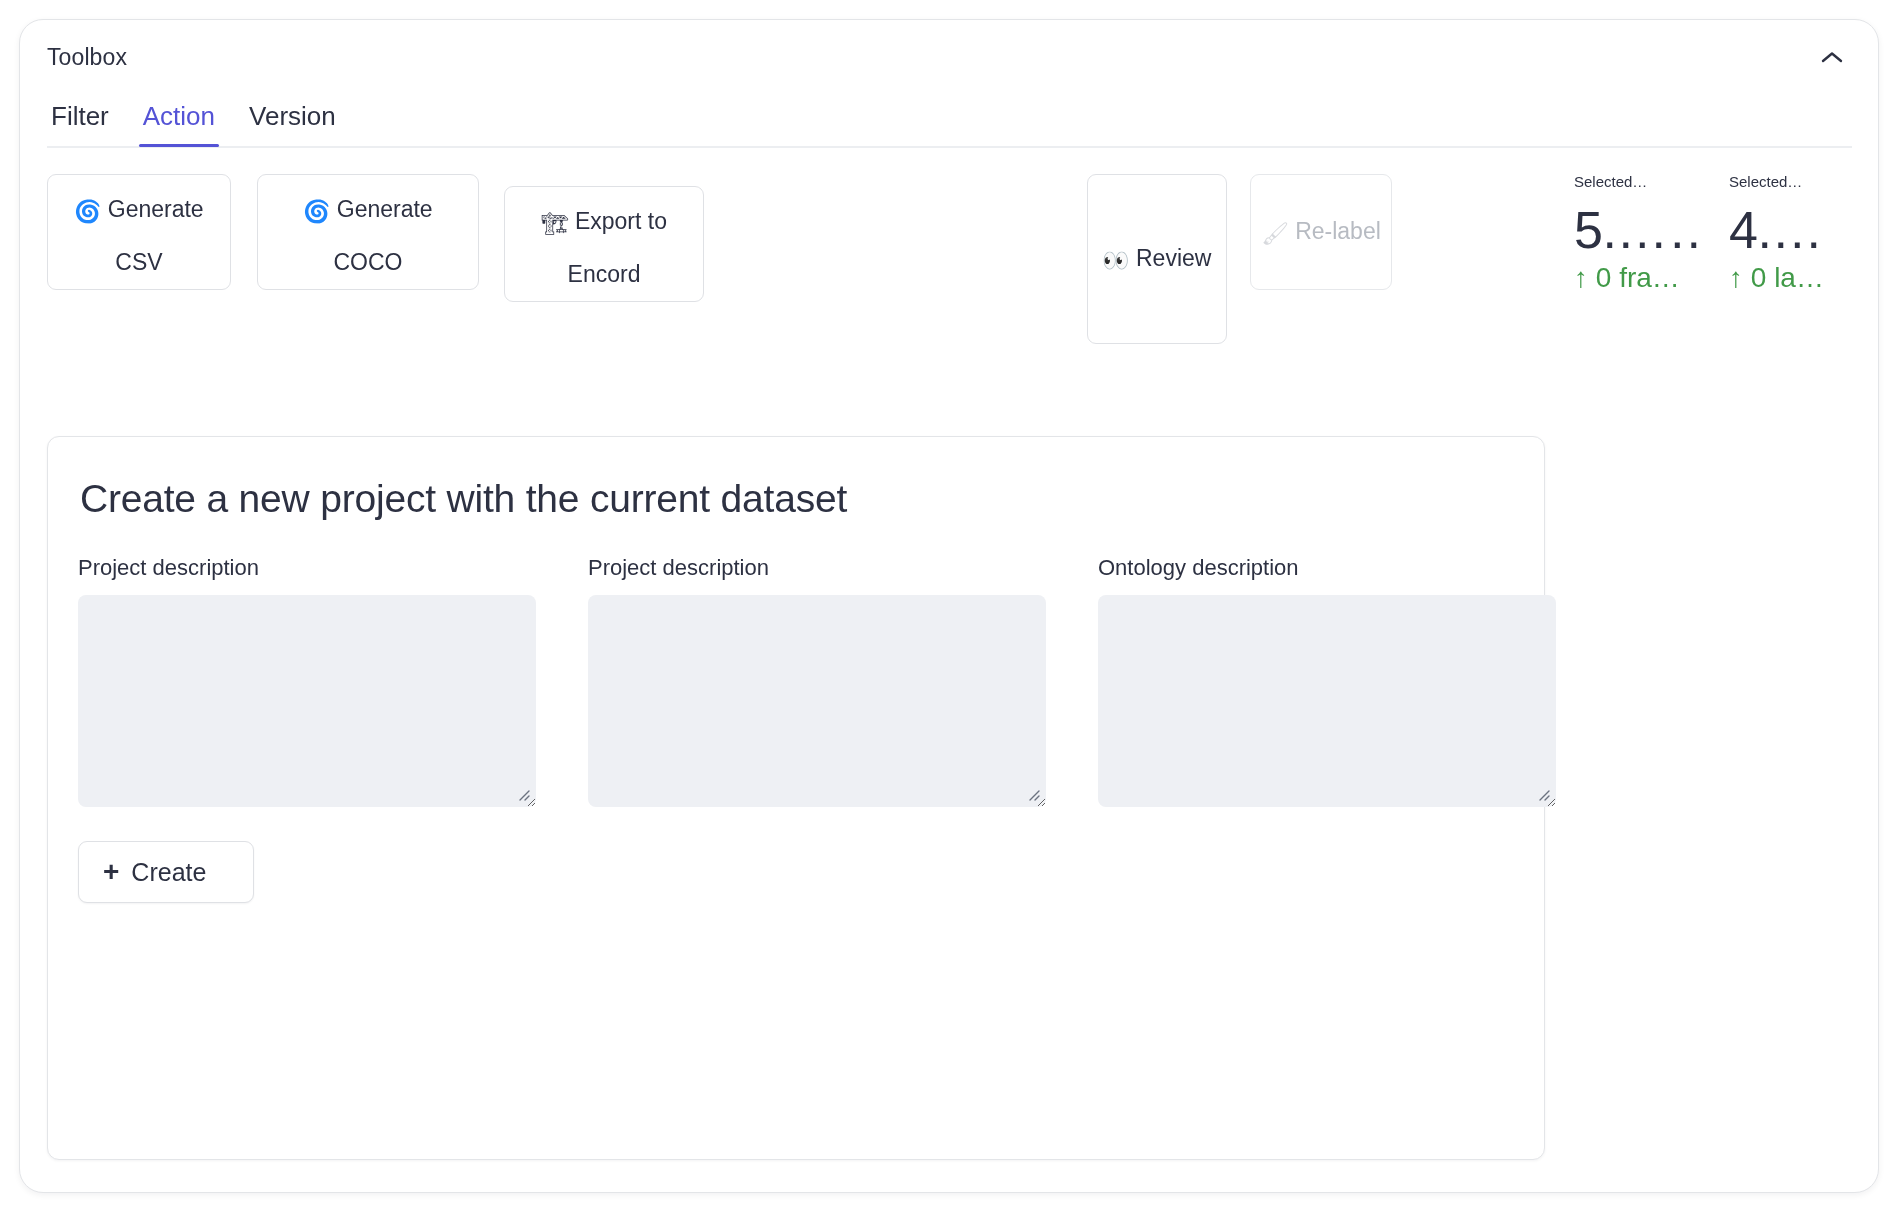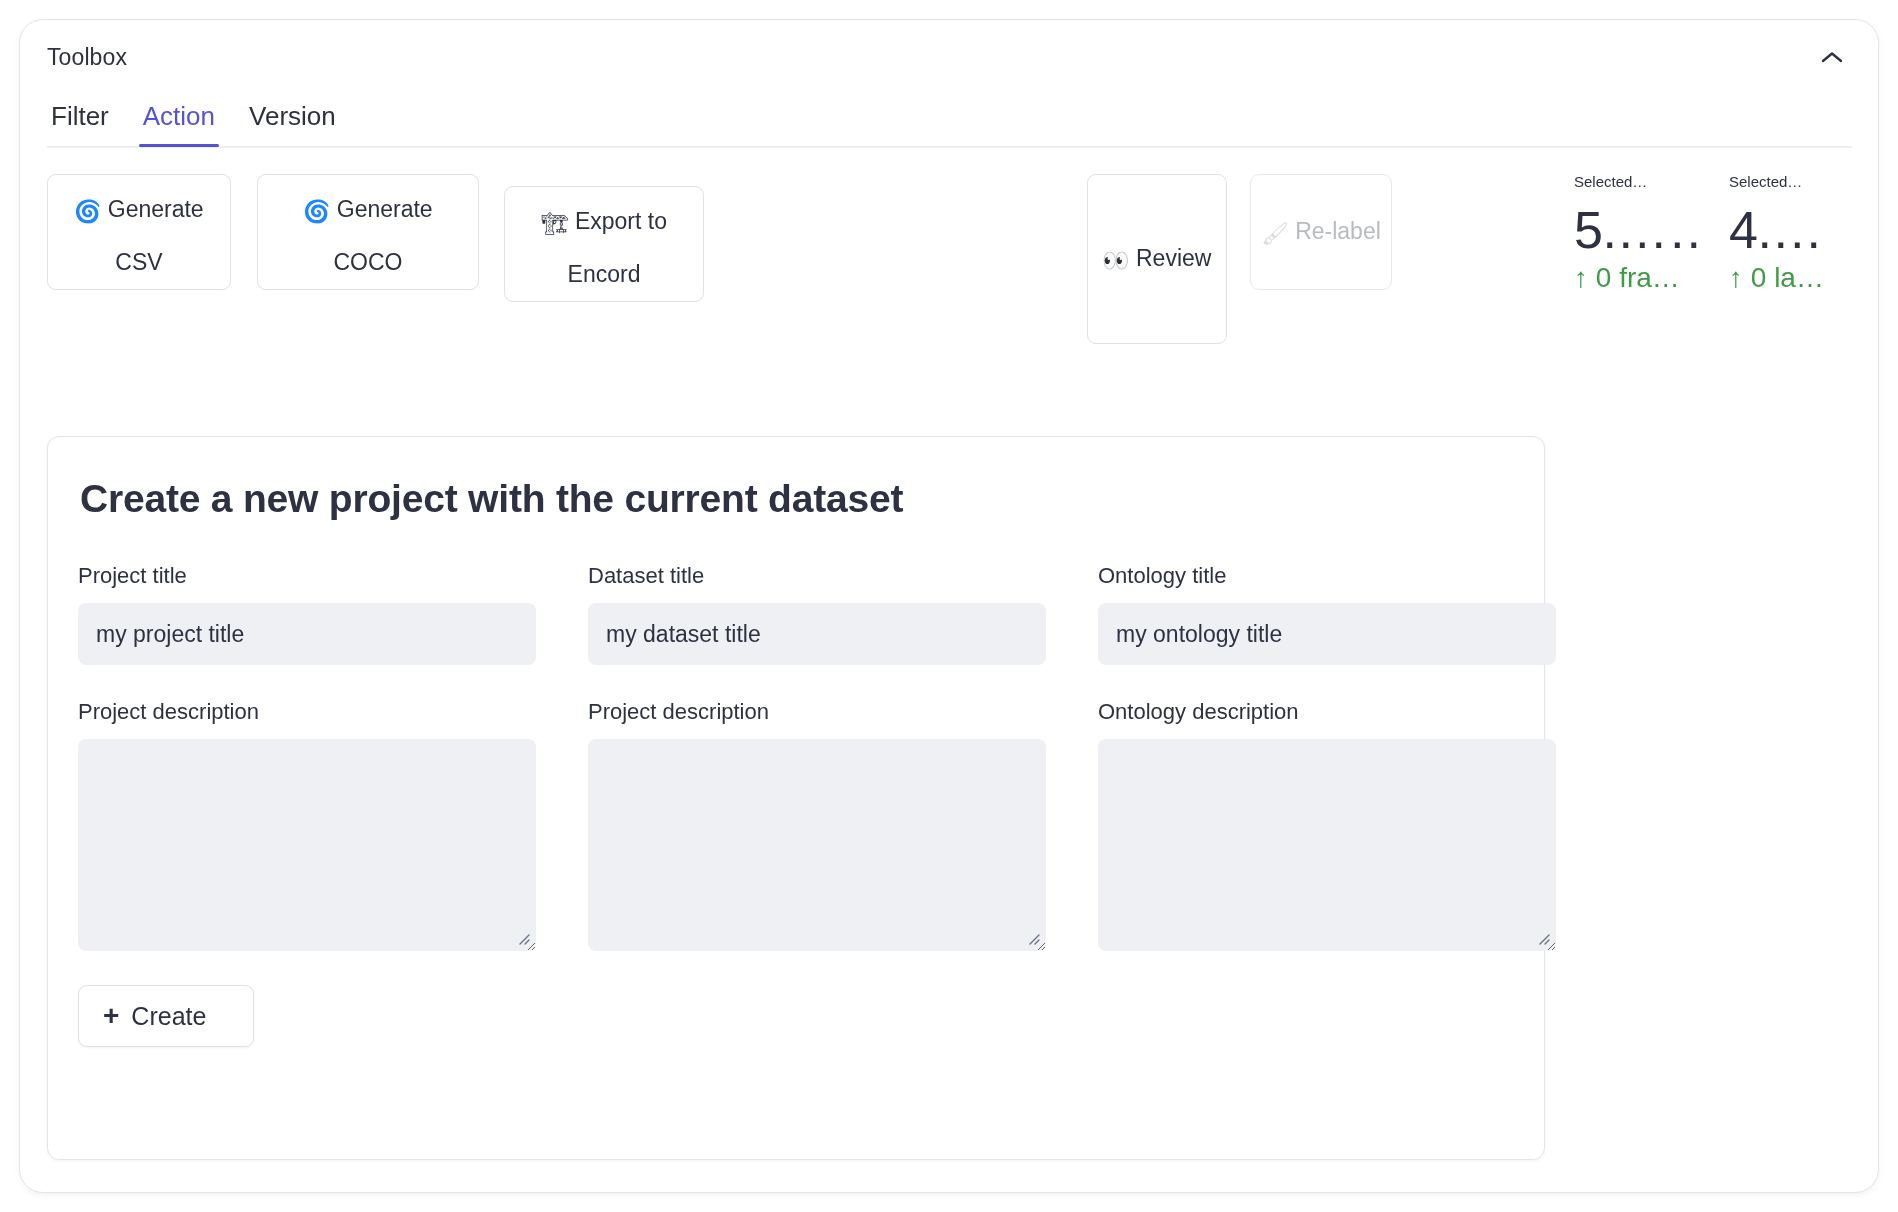--- a/index.html
+++ b/index.html
@@ -166,21 +166,21 @@
     left: 27px; top: 416px;
     width: 1498px; height: 724px;
     background: #ffffff;
     border: 1px solid #e3e5e8;
     border-radius: 12px;
     box-shadow: 0 1px 3px rgba(16,24,40,0.05);
     padding: 28px 30px 0 30px;
   }
   .create-title {
     font-size: 39px;
-    font-weight: bold;
+    font-weight: normal;
     color: #2d3142;
     letter-spacing: -0.2px;
     margin: 12px 0 0 2px;
   }
 
   .field-grid {
     display: grid;
     grid-template-columns: 458px 458px 458px;
     column-gap: 52px;
     margin-top: 42px;
@@ -305,34 +305,20 @@
           <div class="stat-label">Selected…</div>
           <div class="stat-value">4.…</div>
           <div class="stat-delta">↑ 0 la…</div>
         </div>
       </div>
     </div>
 
     <div class="create-card">
       <h2 class="create-title">Create a new project with the current dataset</h2>
 
-      <div class="field-grid">
-        <div>
-          <label class="field-label">Project title</label>
-          <input class="text-input" type="text" placeholder="my project title" style="">
-        </div>
-        <div>
-          <label class="field-label">Dataset title</label>
-          <input class="text-input" type="text" placeholder="my dataset title" style="">
-        </div>
-        <div>
-          <label class="field-label">Ontology title</label>
-          <input class="text-input" type="text" placeholder="my ontology title" style="">
-        </div>
-      </div>
 
       <div class="field-grid desc">
         <div>
           <label class="field-label">Project description</label>
           <div class="ta-wrap">
             <textarea class="text-area" placeholder="" style=""></textarea>
             <svg class="resize-grip" viewBox="0 0 16 16">
               <path d="M15 6 L6 15 M15 11 L11 15" stroke="#6b7280" stroke-width="1.4" fill="none" stroke-linecap="round"></path>
             </svg>
           </div>

